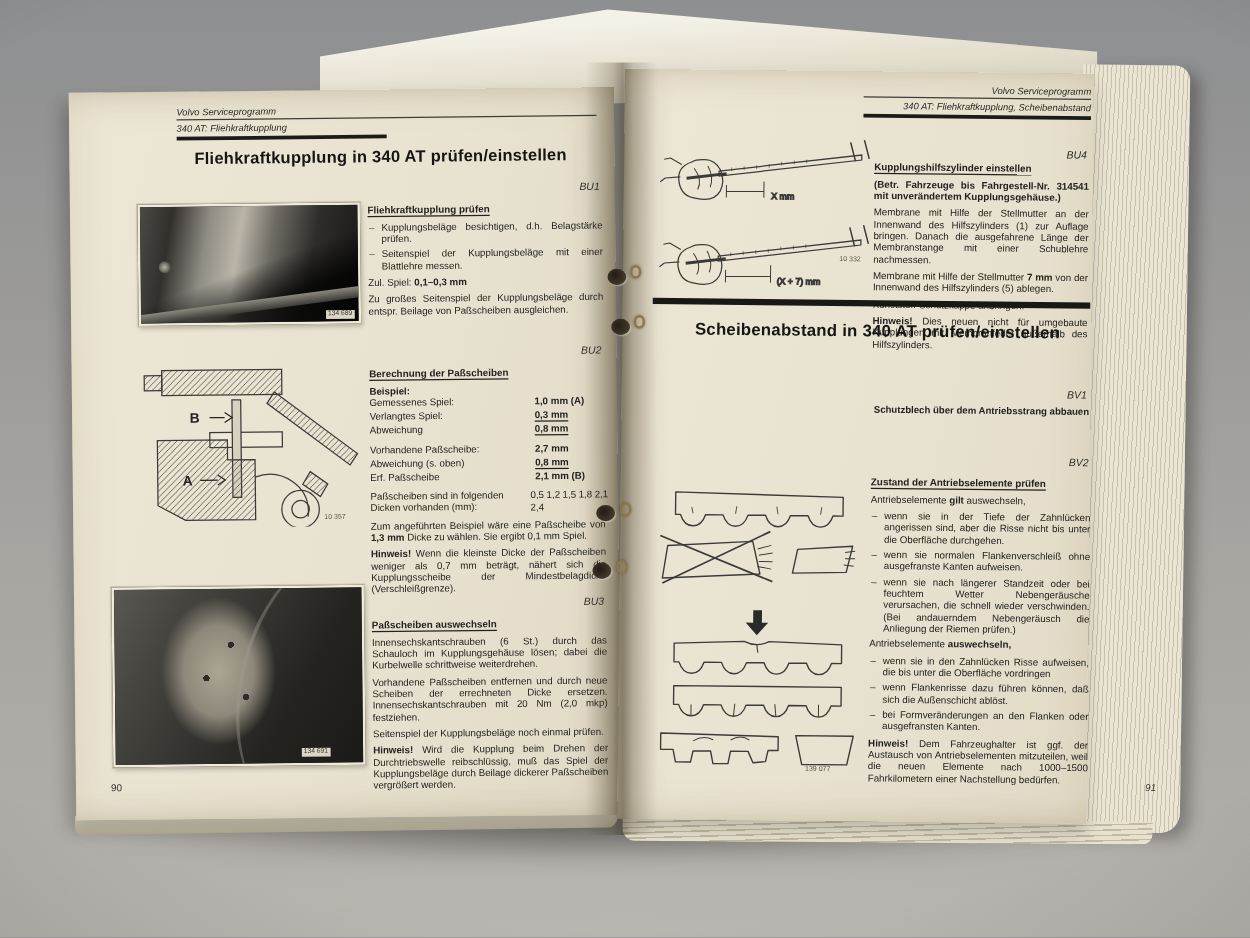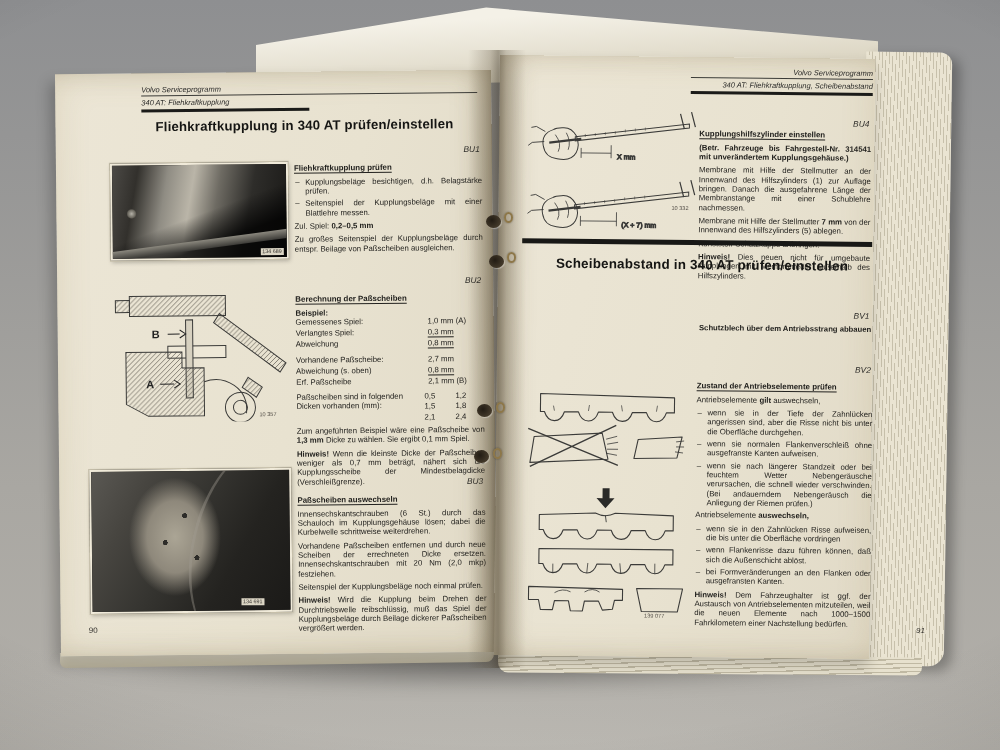--- a/index.html
+++ b/index.html
@@ -43,26 +43,26 @@
   .body-col{position:absolute;font-size:7.8px;line-height:1.2;color:#23221f;}
   .tag{text-align:right;font-style:italic;font-size:8.4px;color:#2e2d2a;padding-right:2px;margin-bottom:8px;}
   .h4{font-weight:bold;text-decoration:underline;text-underline-offset:1.5px;margin-bottom:4px;font-size:7.9px;}
   .jt{text-align:justify;}
   .b{font-weight:bold;}
   .bullet{position:relative;padding-left:11px;margin-bottom:3px;}
   .bullet::before{content:"\2013";position:absolute;left:1px;top:0;}
   .para{margin-top:4px;}
   .row{display:flex;margin-bottom:1.5px;}
   .row .lab{flex:1;}
-  .row .val{width:56px;}
+  .row .val{width:56px;font-weight:bold;}
   .row .val.u{text-decoration:underline;text-underline-offset:1.5px;}
   .row.gap{margin-top:7px;}
   .sizes{display:flex;margin-top:6px;}
   .sizes .slab{flex:1;}
-  .sgrid{width:60px;display:grid;grid-template-columns:repeat(2,1fr);column-gap:2px;text-align:left;align-content:start;row-gap:1px;}
+  .sgrid{width:60px;display:grid;grid-template-columns:repeat(5,1fr);column-gap:2px;text-align:center;align-content:start;row-gap:1px;}
   .fig{font-size:5.6px;color:#56514a;}
   .fig-chip{position:absolute;font-size:5.4px;color:#3a3732;background:#dcd6c5;padding:0 2px;line-height:1.3;}
   .photo{position:absolute;border:2px solid #f0ead9;box-shadow:0 0 0 1px #c7c0ab, 1px 2px 4px rgba(0,0,0,.25);background:#161513;overflow:hidden;}
   .photo1-img{position:absolute;inset:0;
     background:
       linear-gradient(160deg, rgba(0,0,0,0) 52%, rgba(0,0,0,.78) 74%),
       radial-gradient(circle 7px at 11% 52%, #b5b2a8 0%, #6b685f 55%, rgba(0,0,0,0) 72%),
       linear-gradient(100deg,#4c4a46 0%,#32302c 14%,#8f8c83 30%,#bab5a8 44%,#6e6b63 58%,#2e2d2a 76%,#191816 100%);}
   .photo1-img::after{content:"";position:absolute;left:-6%;bottom:10%;width:118%;height:9px;
       background:linear-gradient(#8b887e,#3c3b37);transform:rotate(-7deg);}
@@ -145,21 +145,21 @@
 
     <div class="pagenum" style="left:28px;top:552px;">90</div>
 
     <div class="body-col" style="left:238px;top:74px;width:188px;">
       <div class="tag">BU1</div>
       <div class="h4">Fliehkraftkupplung prüfen</div>
       <div class="bullet jt">Kupplungsbeläge besichtigen, d.h. Belagstärke prüfen.</div>
       <div class="bullet jt">Seitenspiel der Kupplungsbeläge mit einer Blattlehre messen.</div>
       <div class="para">
         <span>Zul. Spiel:</span>
-        <span class="b">0,2–0,5 mm</span>
+        <span class="b">0,1–0,3 mm</span>
       </div>
       <div class="para jt">Zu großes Seitenspiel der Kupplungsbeläge durch entspr. Beilage von Paßscheiben ausgleichen.</div>
     </div>
 
     <div class="body-col" style="left:238px;top:205px;width:188px;">
       <div class="tag">BU2</div>
       <div class="h4">Berechnung der Paßscheiben</div>
       <div class="b">Beispiel:</div>
       <div class="row">
         <span class="lab">Gemessenes Spiel:</span>

